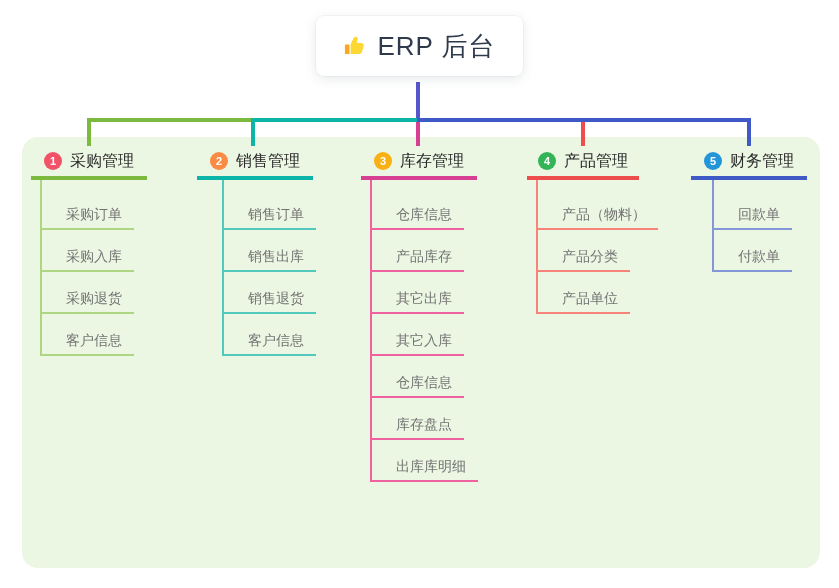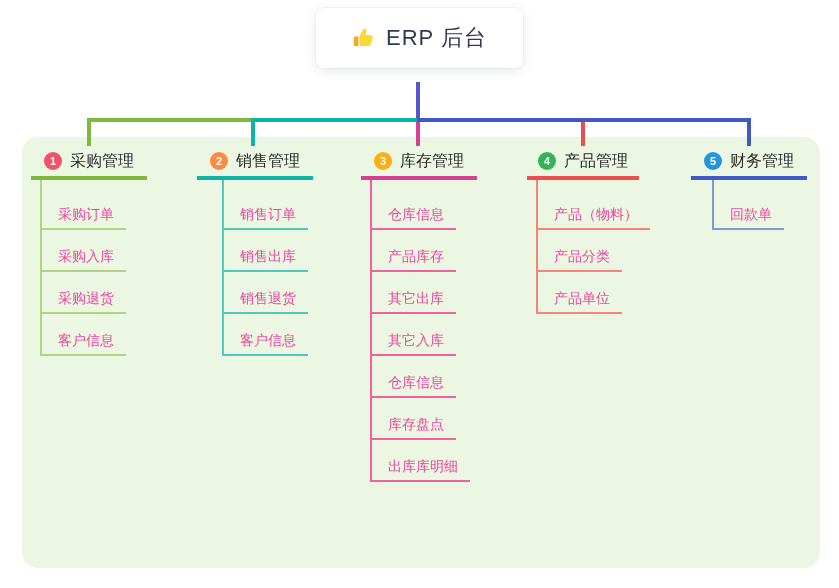--- a/index.html
+++ b/index.html
@@ -4,25 +4,25 @@
 <style>
   html,body{margin:0;padding:0;background:#ffffff;}
   body{font-family:"Liberation Sans","DejaVu Sans",sans-serif;}
   .canvas{position:relative;width:839px;height:588px;background:#ffffff;overflow:hidden;}
 
   
   .panel{position:absolute;left:22px;top:137px;width:798px;height:431px;
          background:#ebf6e3;border-radius:16px;}
 
   
-  .root-node{position:absolute;left:316px;top:8px;width:207px;height:60px;
+  .root-node{position:absolute;left:316px;top:16px;width:207px;height:60px;
              background:#ffffff;border-radius:8px;
              box-shadow:0 3px 12px rgba(60,70,90,.12), 0 0 0 1px rgba(0,0,0,.03);
              display:flex;align-items:center;justify-content:center;gap:10px;
-             font-size:22px;font-weight:500;color:#2f3b4c;letter-spacing:1px;}
+             font-size:26px;font-weight:500;color:#2f3b4c;letter-spacing:1px;}
   .root-node .thumb{display:flex;align-items:center;}
 
   
   .root-drop{position:absolute;left:416px;top:82px;width:4px;height:36px;background:#5456ca;}
   .branch{position:absolute;inset:0;pointer-events:none;}
   .bus{position:absolute;top:118px;height:4px;background:var(--main);}
   .drop{position:absolute;top:118px;width:4px;height:28px;background:var(--main);}
 
   
   .bheader{position:absolute;top:146px;height:30px;border-bottom:4px solid var(--main);
@@ -30,21 +30,21 @@
            pointer-events:auto;cursor:pointer;}
   .blabel{font-size:16px;font-weight:500;color:#2b2b2b;white-space:nowrap;}
   .badge{width:18px;height:18px;border-radius:50%;background:var(--badge);
          color:#ffffff;font-size:11px;font-weight:bold;line-height:18px;
          text-align:center;flex:0 0 auto;}
 
   
   .children{position:absolute;top:180px;border-left:2px solid var(--light);}
   .child-row{height:42px;display:flex;align-items:flex-end;}
   .child-row:first-child{height:50px;}
-  .child-label{font-size:14px;color:#ec4899;padding:0 12px 4px 16px;
+  .child-label{font-size:14px;color:#737373;padding:0 12px 4px 24px;
                border-bottom:2px solid var(--light);white-space:nowrap;
                pointer-events:auto;cursor:pointer;}
 
   
   .branch-0 .bus{left:87px;width:332px;}   .branch-0 .drop{left:87px;}
   .branch-0 .bheader{left:31px;width:116px;} .branch-0 .children{left:40px;}
 
   .branch-1 .bus{left:251px;width:168px;}  .branch-1 .drop{left:251px;}
   .branch-1 .bheader{left:197px;width:116px;} .branch-1 .children{left:222px;}
 
@@ -164,20 +164,23 @@
     <div class="bus"></div>
     <div class="drop"></div>
     <div class="bheader">
       <span class="badge">5</span>
       <span class="blabel">财务管理</span>
     </div>
     <div class="children">
         <div class="child-row">
           <span class="child-label">回款单</span>
         </div>
+        <div class="child-row">
+          <span class="child-label">付款单</span>
+        </div>
       </div>
   </div>
 
   <div class="root-drop" style="background: rgb(84, 86, 202);"></div>
 
   <div class="root-node">
     <span class="thumb">
       <svg width="24" height="24" viewBox="0 0 24 24" aria-hidden="true">
         <path fill="#f9a825" d="M2.5 10.5h3.4c.3 0 .6.3.6.6v8.3c0 .3-.3.6-.6.6H2.5c-.3 0-.6-.3-.6-.6v-8.3c0-.3.3-.6.6-.6z"></path>
         <path fill="#fdd835" d="M7.6 20h8.9c1.1 0 2-.7 2.3-1.7l2-6.2c.5-1.6-.7-3.2-2.3-3.2h-4.7l.8-3.6c.3-1.1-.4-2.2-1.5-2.5-.9-.3-1.9.1-2.3.9L7.6 10.2z"></path>

